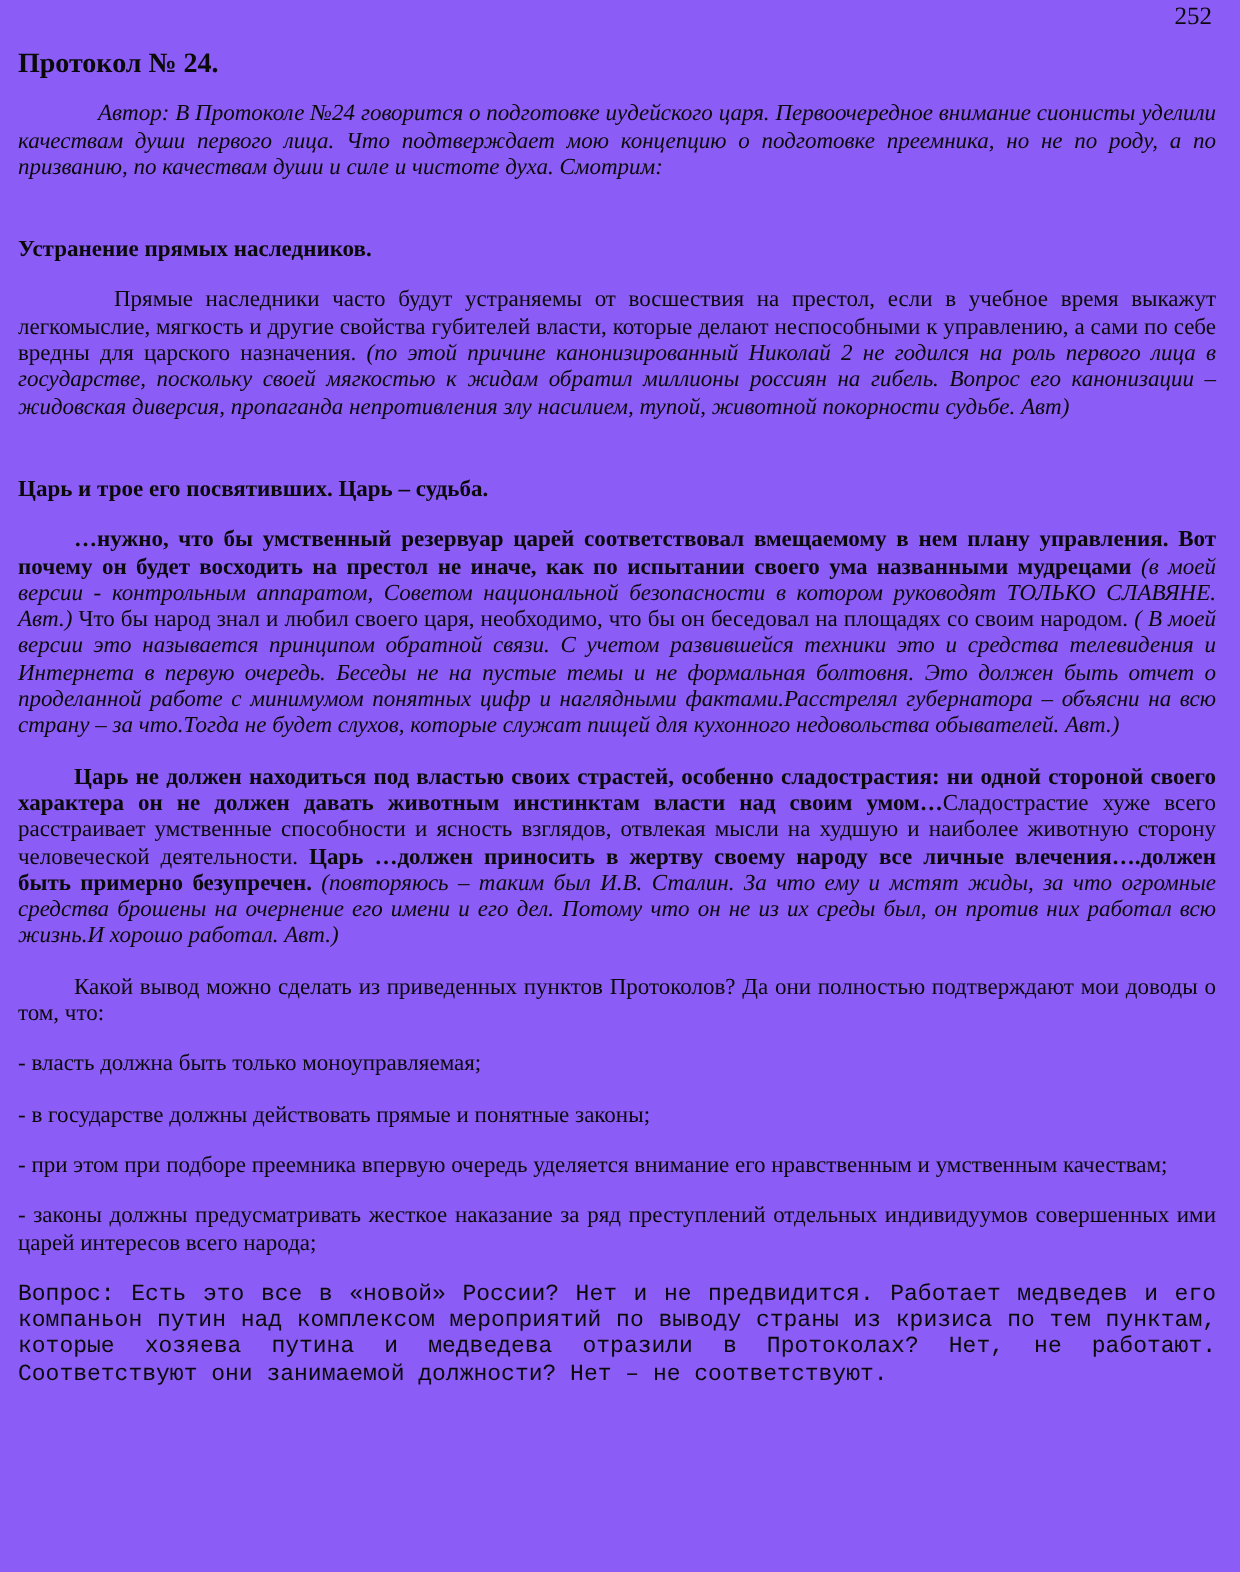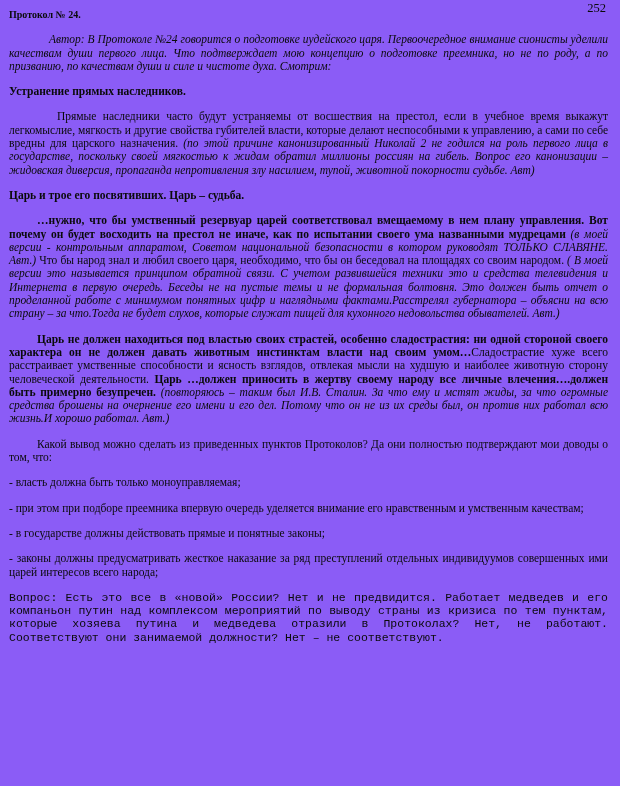--- a/index.html
+++ b/index.html
@@ -16,28 +16,28 @@
     padding: 4px 12px 0 9px;
     overflow: hidden;
   }
   .page-number {
     position: absolute;
     top: 2px;
     right: 14px;
     font-size: 12.5px;
   }
   .doc-title {
-    font-size: 10px;
+    font-size: 14px;
     font-weight: bold;
-    margin-top: 4px;
+    margin-top: 22px;
   }
   .heading {
     font-size: 11.5px;
     font-weight: bold;
-    margin-top: 12px;
+    margin-top: 28px;
     text-align: left;
   }
   .para {
     margin-top: 12px;
     text-align: justify;
   }
   .indent-40 { text-indent: 40px; }
   .indent-48 { text-indent: 48px; }
   .indent-28 { text-indent: 28px; }
   .seg.bold { font-weight: bold; }
@@ -63,19 +63,19 @@
   <h2 class="heading">Царь и трое его посвятивших. Царь – судьба.</h2>
 
   <p class="para indent-28"><span class="seg bold">…нужно, что бы умственный резервуар царей соответствовал вмещаемому в нем плану управления. Вот почему он будет восходить на престол не иначе, как по испытании своего ума названными мудрецами </span><span class="seg italic">(в моей версии - контрольным аппаратом, Советом национальной безопасности в котором руководят ТОЛЬКО СЛАВЯНЕ. Авт.) </span><span class="seg normal">Что бы народ знал и любил своего царя, необходимо, что бы он беседовал на площадях со своим народом. </span><span class="seg italic">( В моей версии это называется принципом обратной связи. С учетом развившейся техники это и средства телевидения и Интернета в первую очередь. Беседы не на пустые темы и не формальная болтовня. Это должен быть отчет о проделанной работе с минимумом понятных цифр и наглядными фактами.Расстрелял губернатора – объясни на всю страну – за что.Тогда не будет слухов, которые служат пищей для кухонного недовольства обывателей. Авт.)</span></p>
 
 
   <p class="para indent-28"><span class="seg bold">Царь не должен находиться под властью своих страстей, особенно сладострастия: ни одной стороной своего характера он не должен давать животным инстинктам власти над своим умом…</span><span class="seg normal">Сладострастие хуже всего расстраивает умственные способности и ясность взглядов, отвлекая мысли на худшую и наиболее животную сторону человеческой деятельности. </span><span class="seg bold">Царь …должен приносить в жертву своему народу все личные влечения….должен быть примерно безупречен. </span><span class="seg italic">(повторяюсь – таким был И.В. Сталин. За что ему и мстят жиды, за что огромные средства брошены на очернение его имени и его дел. Потому что он не из их среды был, он против них работал всю жизнь.И хорошо работал. Авт.)</span></p>
 
   <p class="para indent-28"><span class="seg normal">Какой вывод можно сделать из приведенных пунктов Протоколов? Да они полностью  подтверждают мои доводы о том, что:</span></p>
 
   <p class="bullet">- власть должна быть только моноуправляемая;</p>
+  <p class="bullet">- в государстве должны действовать прямые и понятные законы;</p>
   <p class="bullet">- при этом при подборе преемника  впервую очередь уделяется внимание его нравственным и умственным качествам;</p>
-  <p class="bullet">- в государстве должны действовать прямые и понятные законы;</p>
   <p class="bullet">- законы должны предусматривать жесткое наказание за ряд преступлений отдельных индивидуумов совершенных ими  царей интересов всего народа;</p>
 
   <p class="closing">Вопрос:  Есть это все в «новой» России? Нет и не предвидится. Работает медведев и его компаньон путин над комплексом мероприятий по выводу страны из кризиса по тем пунктам, которые хозяева путина и медведева отразили в Протоколах? Нет, не работают. Соответствуют они занимаемой должности? Нет – не соответствуют.</p>
 
 </div>
 
 </body></html>

